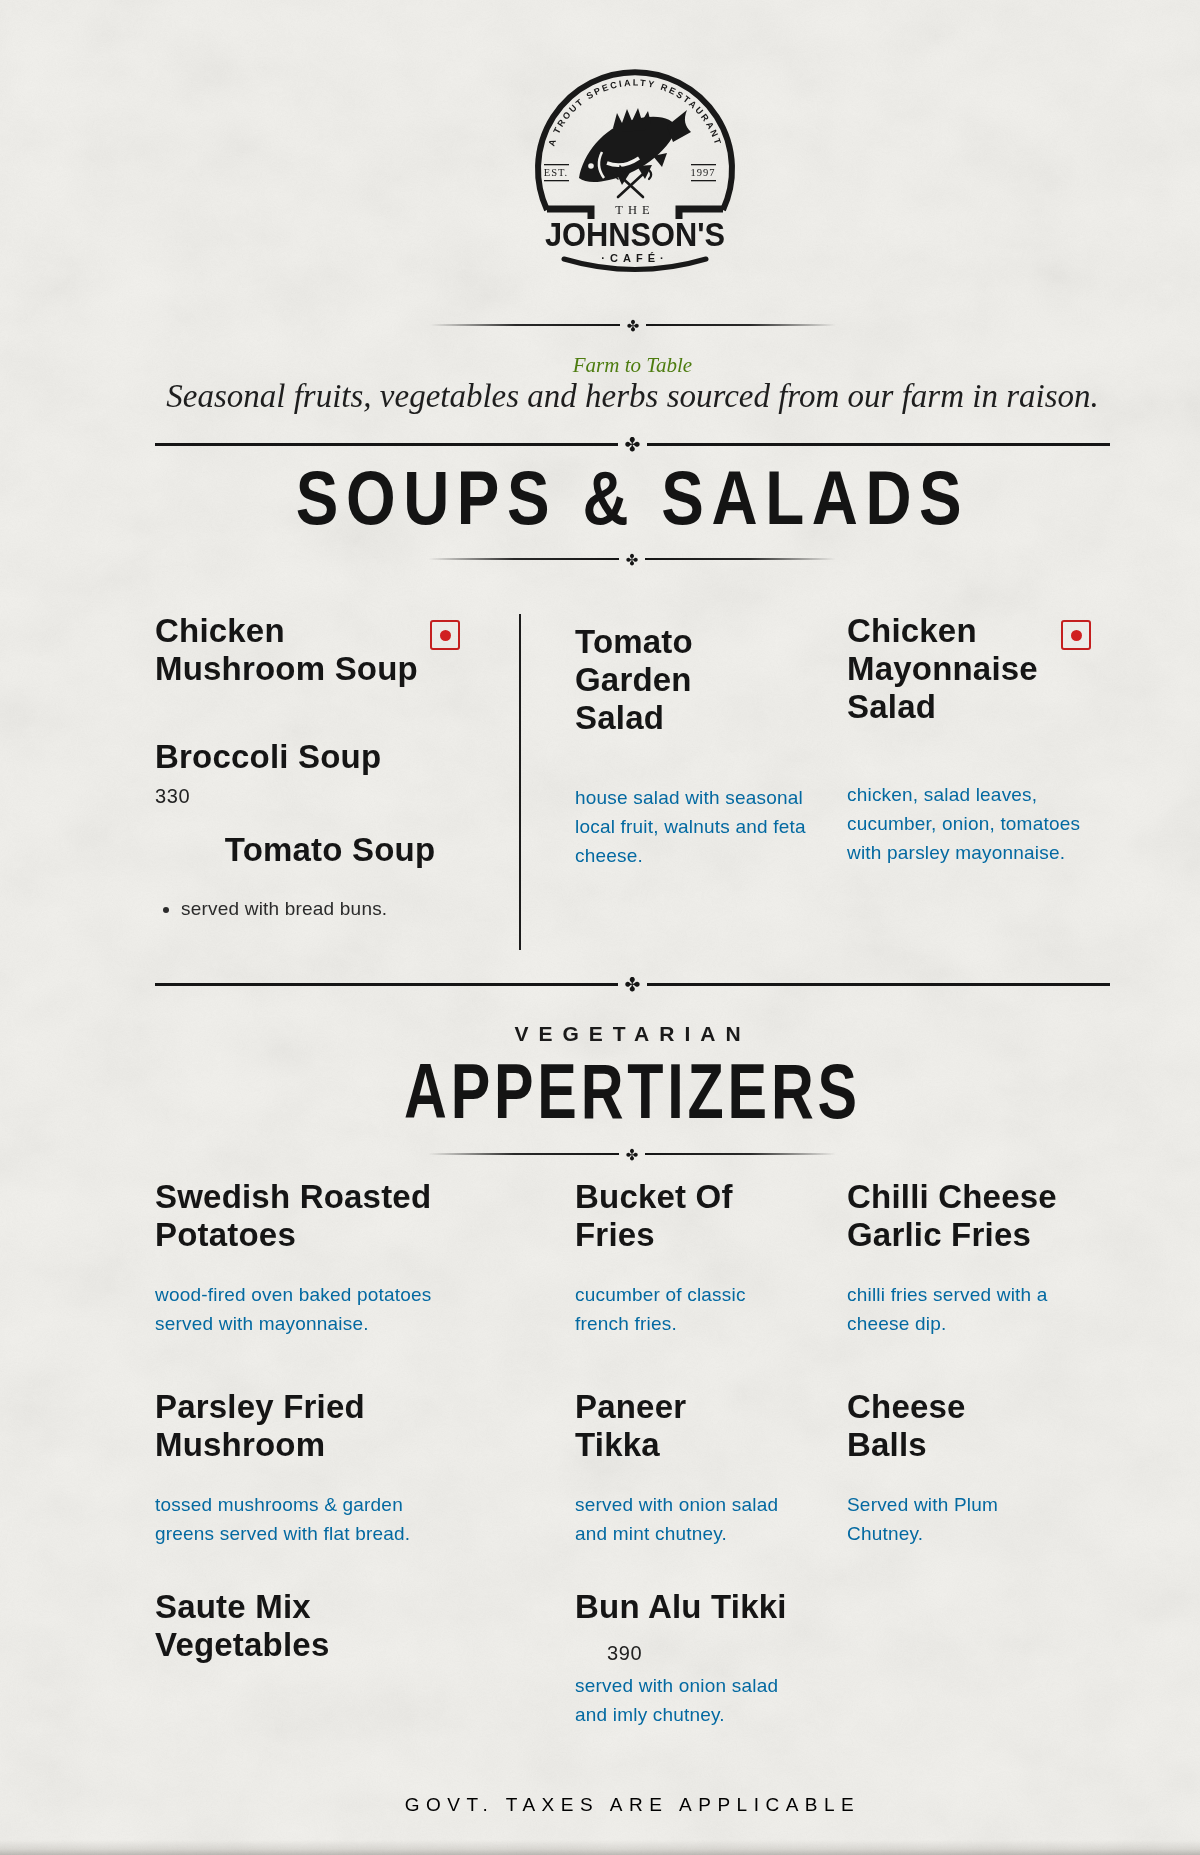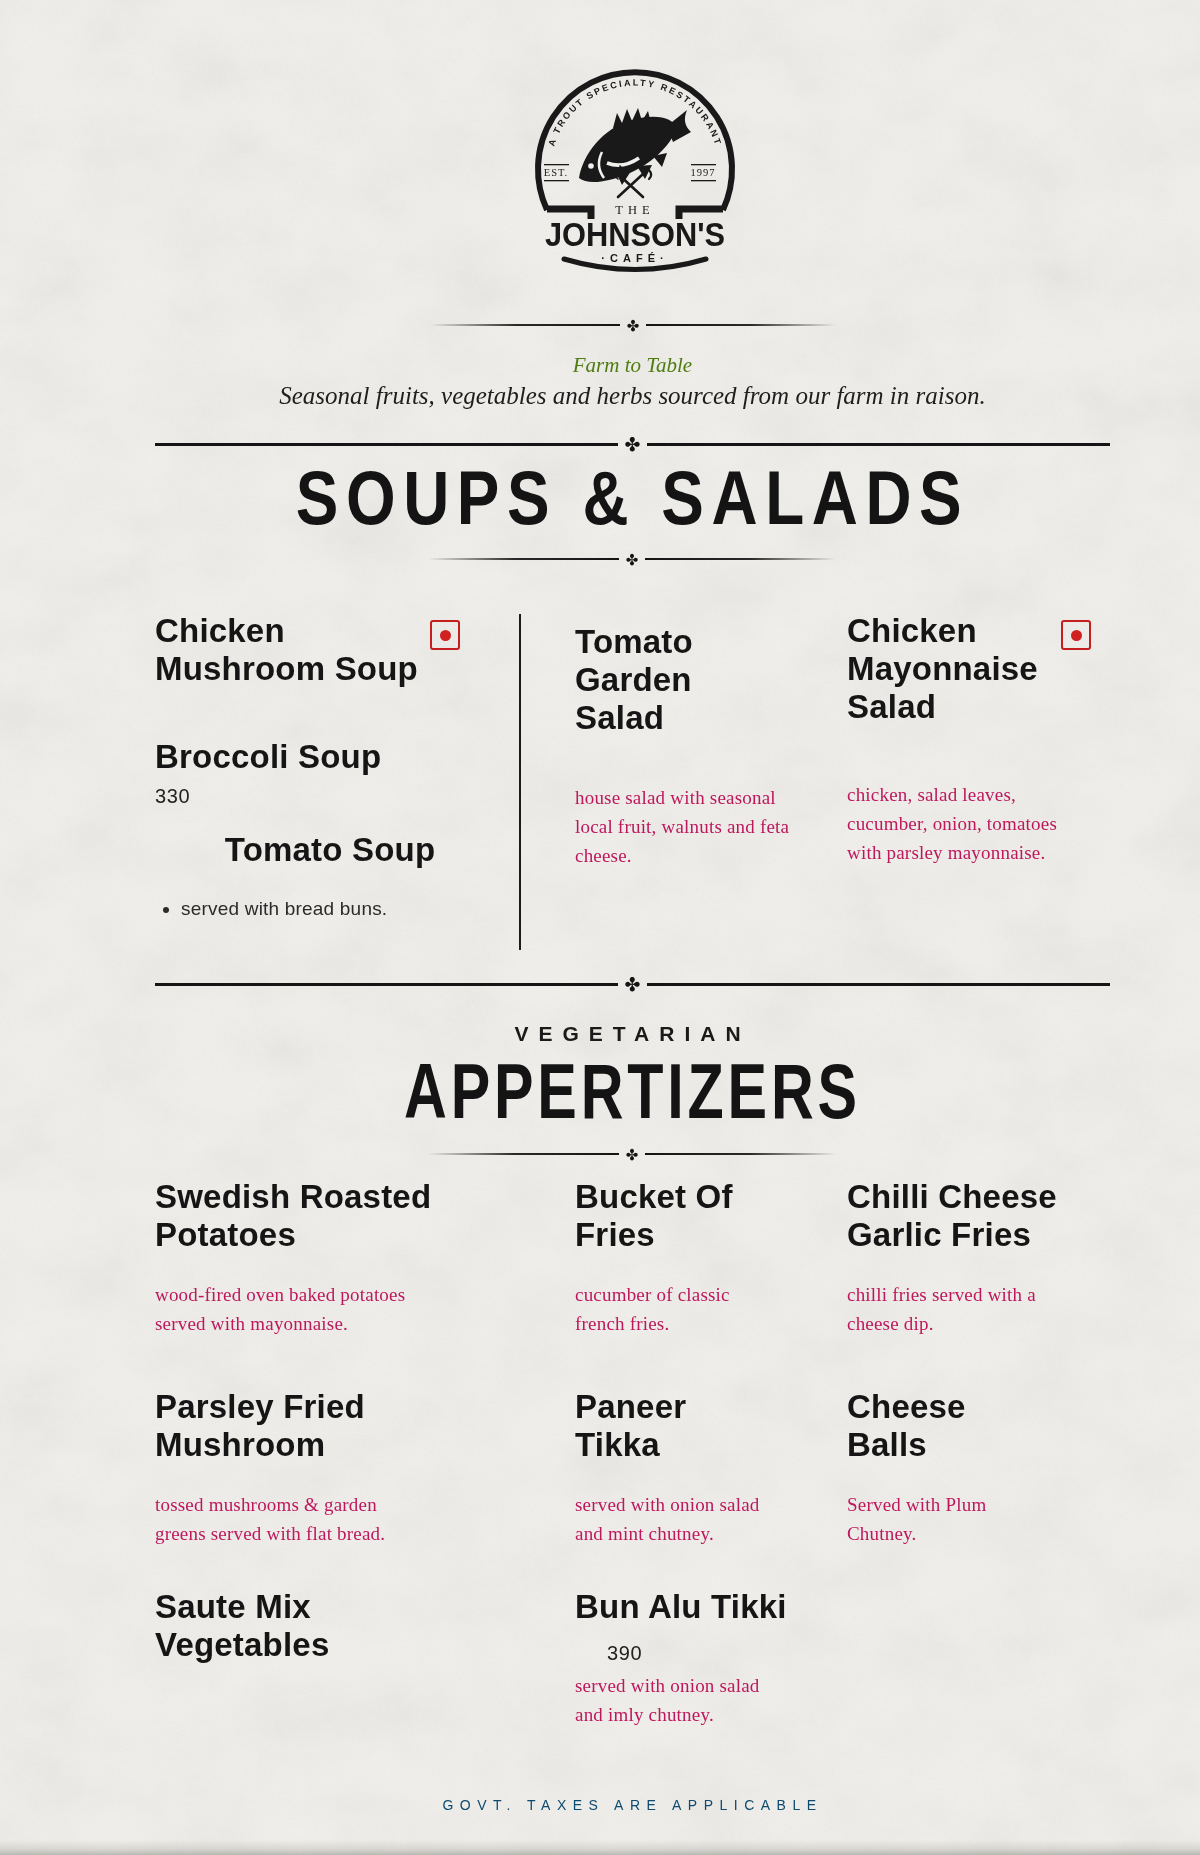--- a/index.html
+++ b/index.html
@@ -25,29 +25,29 @@
   .divider.light .dline.r{background:linear-gradient(270deg, rgba(20,20,20,0), rgba(20,20,20,.9) 45%, #141414);}
   .d1{left:430px;top:314px;width:406px;}
   .d2{left:155px;top:433px;width:955px;}
   .d3{left:428px;top:548px;width:408px;}
   .d4{left:155px;top:973px;width:955px;}
   .d5{left:428px;top:1143px;width:408px;}
 
   
   .center-text{left:155px;width:955px;text-align:center;}
   .intro-h{top:350px;font-family:"Liberation Serif","DejaVu Serif",serif;font-style:italic;font-weight:400;font-size:21px;line-height:30px;color:#4d7c0f;}
-  .intro-sub{top:381px;font-family:"Liberation Serif","DejaVu Serif",serif;font-style:italic;font-size:25px;line-height:30px;color:#1e1e1e;}
+  .intro-sub{top:381px;font-family:"Liberation Serif","DejaVu Serif",serif;font-style:italic;font-size:33px;line-height:30px;color:#1e1e1e;}
   .h-soups{top:458px;font-size:76px;font-weight:700;letter-spacing:9px;line-height:80px;transform:scaleX(.84);color:#141414;}
   .kicker{top:1022px;font-size:21px;font-weight:700;letter-spacing:10px;color:#1a1a1a;}
   .h-app{top:1050px;font-size:78px;font-weight:700;letter-spacing:5px;line-height:82px;transform:scaleX(.76);color:#141414;}
-  .footer-note{top:1796px;font-size:14px;letter-spacing:6.5px;color:#0c4a6e;line-height:18px;}
+  .footer-note{top:1796px;font-size:19px;letter-spacing:6.5px;color:#000000;line-height:18px;}
 
   
   .item-name{font-size:33px;line-height:38px;font-weight:700;letter-spacing:.2px;white-space:pre-line;color:#151515;}
-  .item-desc{font-size:19px;line-height:29px;letter-spacing:.2px;color:#be185d;white-space:pre-line;font-family:Liberation Serif, serif;}
+  .item-desc{font-size:19px;line-height:29px;letter-spacing:.2px;color:#0369a1;white-space:pre-line;}
   .item-price{font-size:20px;line-height:26px;letter-spacing:.6px;color:#222;}
 
   .soups-row{left:155px;top:612px;width:955px;height:345px;}
   .vrule{position:absolute;left:364px;top:2px;width:2px;height:336px;background:#1b1b1b;}
   .scol{position:absolute;top:0;}
   .scol1{left:0;width:350px;}
   .scol2{left:420px;width:252px;padding-top:11px;}
   .scol3{left:692px;width:263px;}
   .mt-broccoli{margin-top:50px;}
   .scol1 .item-price{margin-top:7px;}

